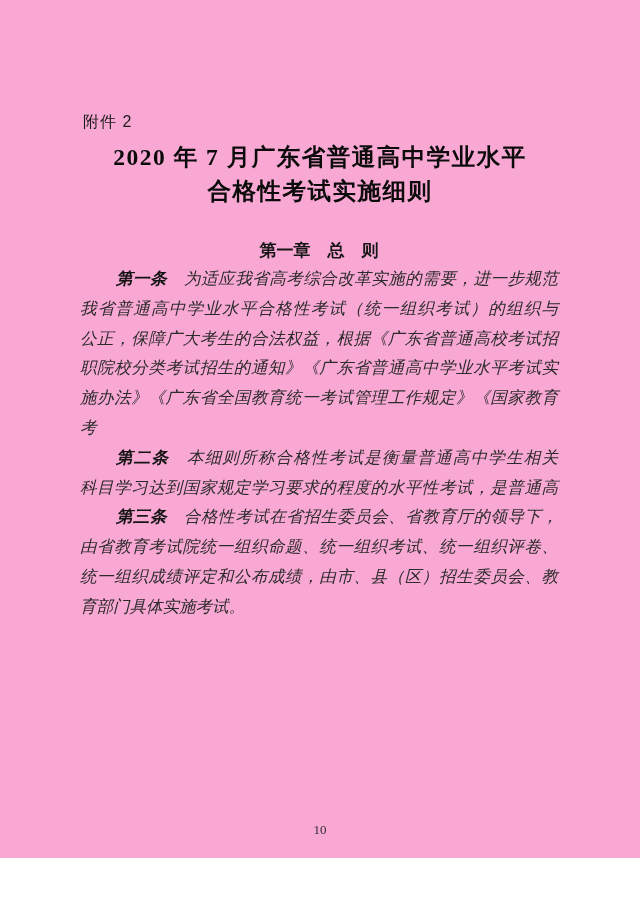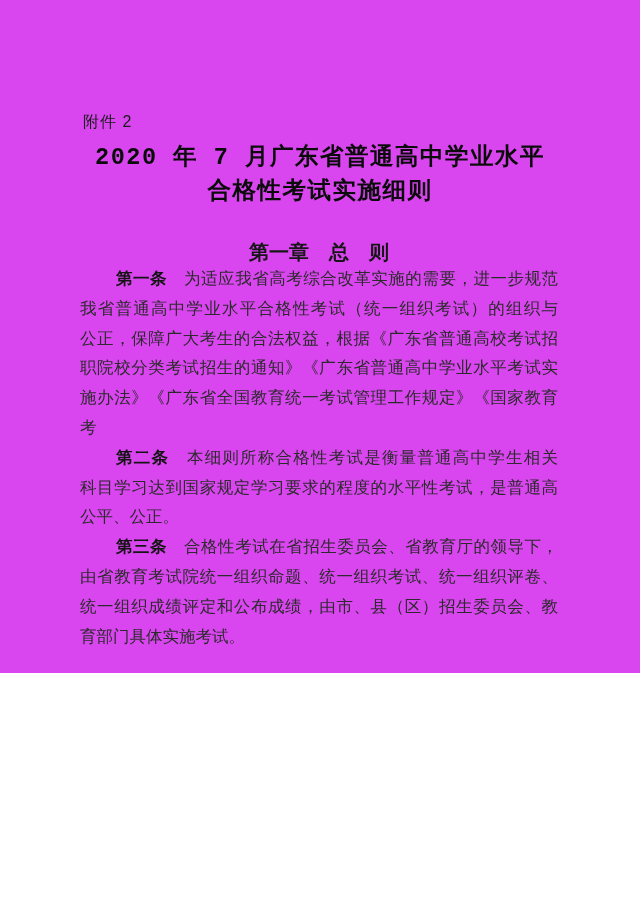--- a/index.html
+++ b/index.html
@@ -1,66 +1,66 @@
 <!DOCTYPE html>
 <html lang="zh"><head>
 <meta charset="utf-8">
 <style>
   html, body { margin: 0; padding: 0; background: #ffffff; }
   .page {
     position: relative;
     width: 640px;
-    height: 673px;
-    background: #d946ef;
+    height: 858px;
+    background: #f9a8d4;
     font-family: "Liberation Serif", "DejaVu Serif", serif;
     overflow: hidden;
   }
   .attachment {
     position: absolute;
     left: 83px;
     top: 112px;
     font-family: "Liberation Sans", "DejaVu Sans", sans-serif;
     font-size: 16px;
     color: #1b1b1b;
     letter-spacing: 1px;
   }
   .doc-title {
     position: absolute;
     left: 60px;
     width: 520px;
     top: 141px;
     text-align: center;
-    font-family: Liberation Mono, monospace;
+    font-family: Liberation Serif, serif;
     font-weight: 700;
     font-size: 23.5px;
     line-height: 33.5px;
     color: #0b0b0b;
     letter-spacing: 1.5px;
   }
   .chapter {
     position: absolute;
     left: 80px;
     width: 478px;
     top: 239px;
     text-align: center;
     font-family: "Liberation Sans", "DejaVu Sans", sans-serif;
     font-weight: 700;
-    font-size: 20px;
+    font-size: 17px;
     color: #161616;
   }
   .body-text {
     position: absolute;
     left: 80px;
     top: 264px;
     width: 478px;
     font-size: 16.5px;
     line-height: 29.8px;
     color: #2b2b2b;
   }
-  .line { text-align: justify; text-align-last: justify; }
+  .line { text-align: justify; text-align-last: justify; font-style: italic; }
   .line.last { text-align-last: left; }
   .line.first { text-indent: 36px; }
   .lead { font-weight: 700; color: #141414; }
   .page-number {
     position: absolute;
     left: 0;
     width: 640px;
     top: 822px;
     text-align: center;
     font-size: 13px;
@@ -85,21 +85,20 @@
       <div>
         <div class="line first"><span class="lead">第一条</span>　为适应我省高考综合改革实施的需要，进一步规范</div>
         <div class="line">我省普通高中学业水平合格性考试（统一组织考试）的组织与</div>
         <div class="line">公正，保障广大考生的合法权益，根据《广东省普通高校考试招</div>
         <div class="line">职院校分类考试招生的通知》《广东省普通高中学业水平考试实</div>
         <div class="line">施办法》《广东省全国教育统一考试管理工作规定》《国家教育考</div>
       </div>
       <div>
         <div class="line first"><span class="lead">第二条</span>　本细则所称合格性考试是衡量普通高中学生相关</div>
         <div class="line">科目学习达到国家规定学习要求的程度的水平性考试，是普通高</div>
-        <div class="line last">公平、公正。</div>
       </div>
       <div>
         <div class="line first"><span class="lead">第三条</span>　合格性考试在省招生委员会、省教育厅的领导下，</div>
         <div class="line">由省教育考试院统一组织命题、统一组织考试、统一组织评卷、</div>
         <div class="line">统一组织成绩评定和公布成绩，由市、县（区）招生委员会、教</div>
         <div class="line last">育部门具体实施考试。</div>
       </div>
     </div>
 
   <div class="page-number">10</div>

